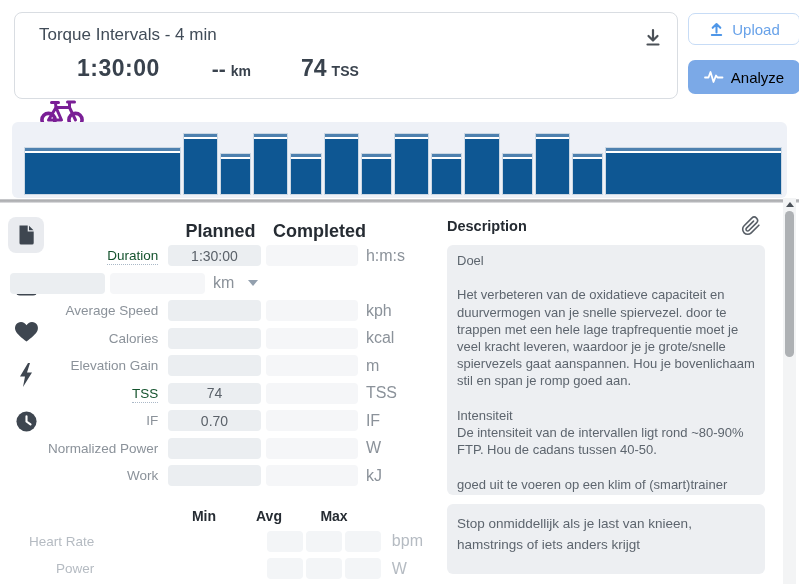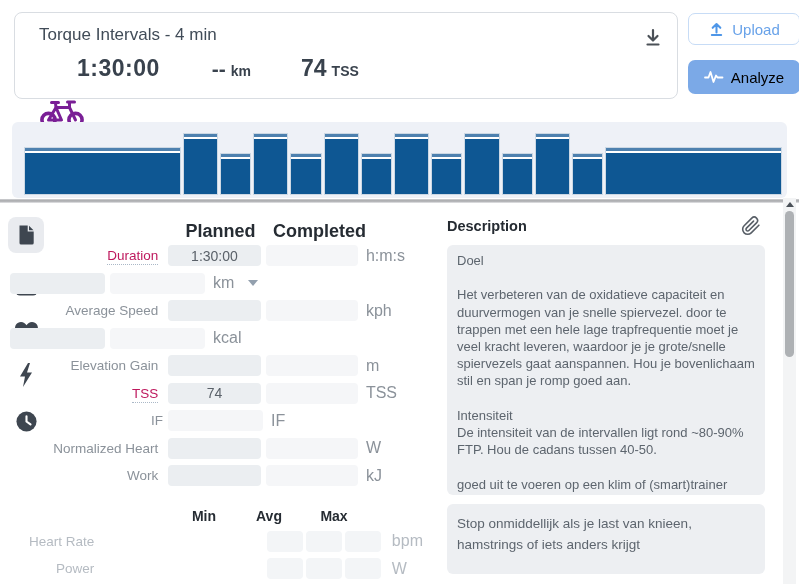--- a/index.html
+++ b/index.html
@@ -39,21 +39,21 @@
   
   .rail-item { position:absolute; left:8px; width:36px; height:36px; border-radius:8px;
                display:flex; align-items:center; justify-content:center; cursor:pointer; }
   .rail-item.selected { background:#e9ebef; }
 
   
   .table { left:0; top:220px; width:430px; font-size:13.5px; }
   .thead { height:22px; display:flex; align-items:center; font-weight:bold; color:#262c33; font-size:18px; }
   .trow { height:27.5px; display:flex; align-items:center; }
   .col-label { width:163px; text-align:right; color:#8b929a; white-space:nowrap; }
-  .col-label .lnk { color:#be185d; border-bottom:1px dotted #aab8c7; padding-bottom:1px; cursor:pointer; }
+  .col-label .lnk { color:#14532d; border-bottom:1px dotted #aab8c7; padding-bottom:1px; cursor:pointer; }
   .col-in1 { width:95px; margin-left:10px; }
   .col-in2 { width:95px; margin-left:5px; }
   .col-unit { margin-left:8px; width:66px; text-align:left; color:#8b929a; font-size:16px;
               display:flex; align-items:center; }
   .tin { width:100%; height:21px; border:none; border-radius:4px; background:#ebeef1;
          text-align:center; font-size:14px; color:#5a6169; font-family:inherit; outline:none; }
   .tin.completed { background:#f5f6f8; }
   .tin.mmx { background:#f3f5f7; }
   .hcell1 { width:95px; margin-left:173px; text-align:center; }
   .hcell2 { width:95px; margin-left:5px; }
@@ -248,20 +248,21 @@
     </div>
     <div class="trow">
       <div class="col-label">Average Speed</div>
       <div class="col-in1"><input type="text" class="tin" readonly="" style=""></div>
       <div class="col-in2"><input type="text" class="tin completed" readonly="" style=""></div>
       <div class="col-unit">
         <span>kph</span>
       </div>
     </div>
     <div class="trow">
+      <div class="col-label">Calories</div>
       <div class="col-in1"><input type="text" class="tin" readonly="" style=""></div>
       <div class="col-in2"><input type="text" class="tin completed" readonly="" style=""></div>
       <div class="col-unit">
         <span>kcal</span>
       </div>
     </div>
     <div class="trow">
       <div class="col-label">Elevation Gain</div>
       <div class="col-in1"><input type="text" class="tin" readonly="" style=""></div>
       <div class="col-in2"><input type="text" class="tin completed" readonly="" style=""></div>
@@ -272,27 +273,28 @@
     <div class="trow">
       <div class="col-label"><span class="lnk">TSS</span></div>
       <div class="col-in1"><input type="text" class="tin" readonly="" value="74" style=""></div>
       <div class="col-in2"><input type="text" class="tin completed" readonly="" style=""></div>
       <div class="col-unit">
         <span>TSS</span>
       </div>
     </div>
     <div class="trow">
       <div class="col-label">IF</div>
+      <div class="col-in1"><input type="text" class="tin" readonly="" value="0.70" style=""></div>
       <div class="col-in2"><input type="text" class="tin completed" readonly="" style=""></div>
       <div class="col-unit">
         <span>IF</span>
       </div>
     </div>
     <div class="trow">
-      <div class="col-label">Normalized Heart</div>
+      <div class="col-label">Normalized Power</div>
       <div class="col-in1"><input type="text" class="tin" readonly="" style=""></div>
       <div class="col-in2"><input type="text" class="tin completed" readonly="" style=""></div>
       <div class="col-unit">
         <span>W</span>
       </div>
     </div>
     <div class="trow">
       <div class="col-label">Work</div>
       <div class="col-in1"><input type="text" class="tin" readonly="" style=""></div>
       <div class="col-in2"><input type="text" class="tin completed" readonly="" style=""></div>

